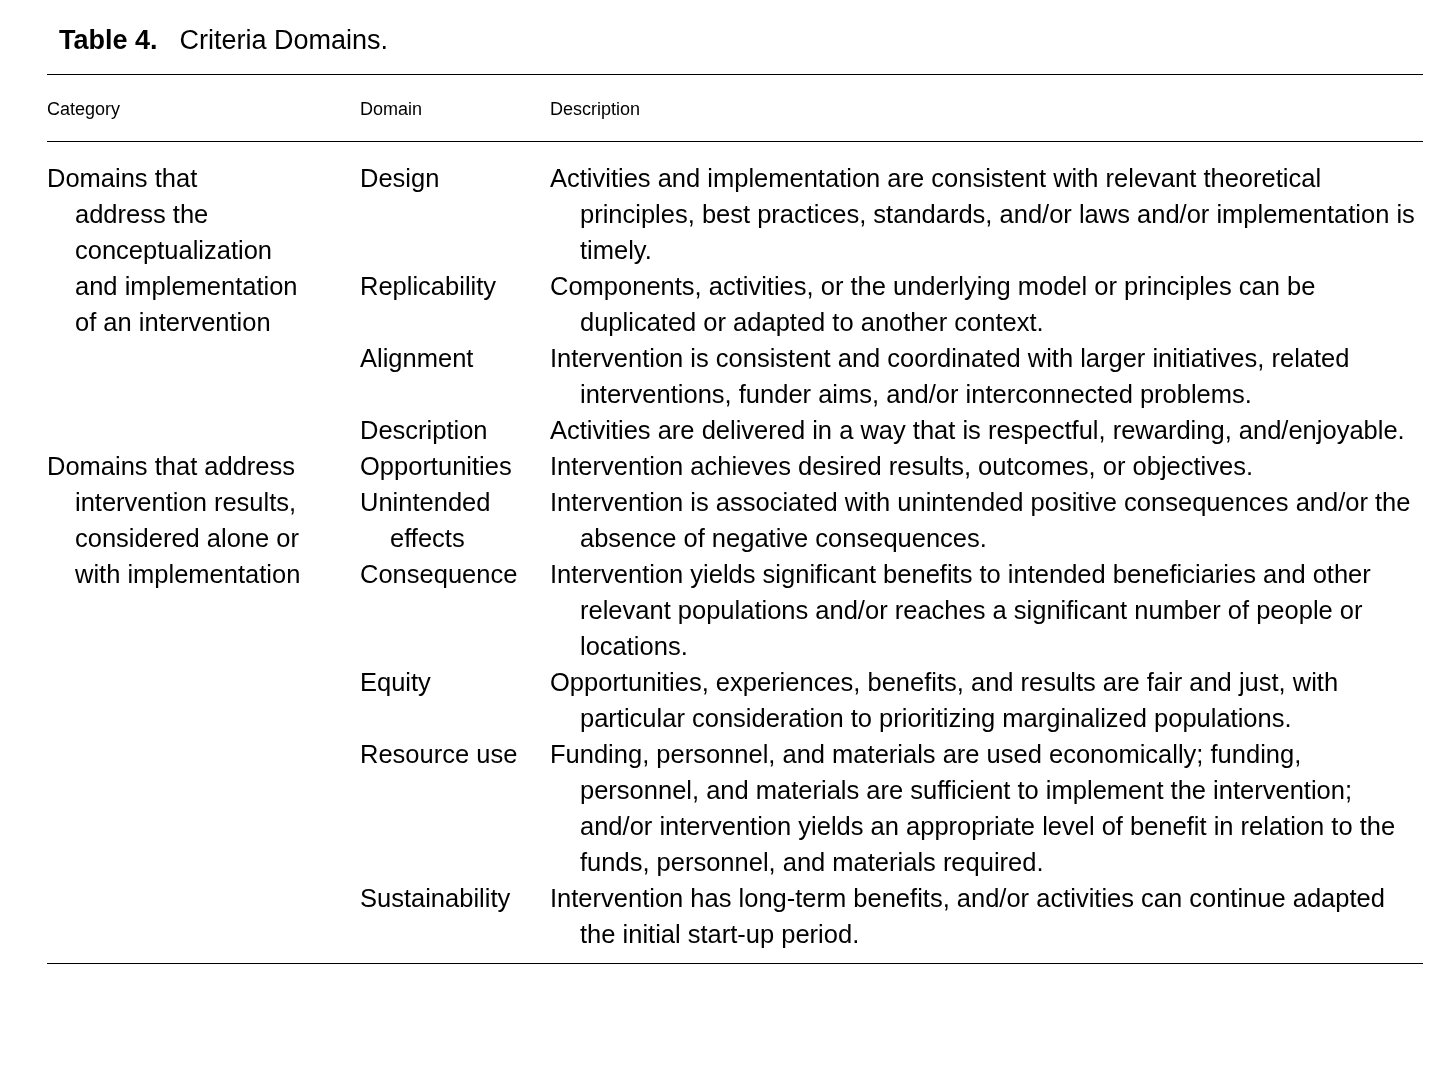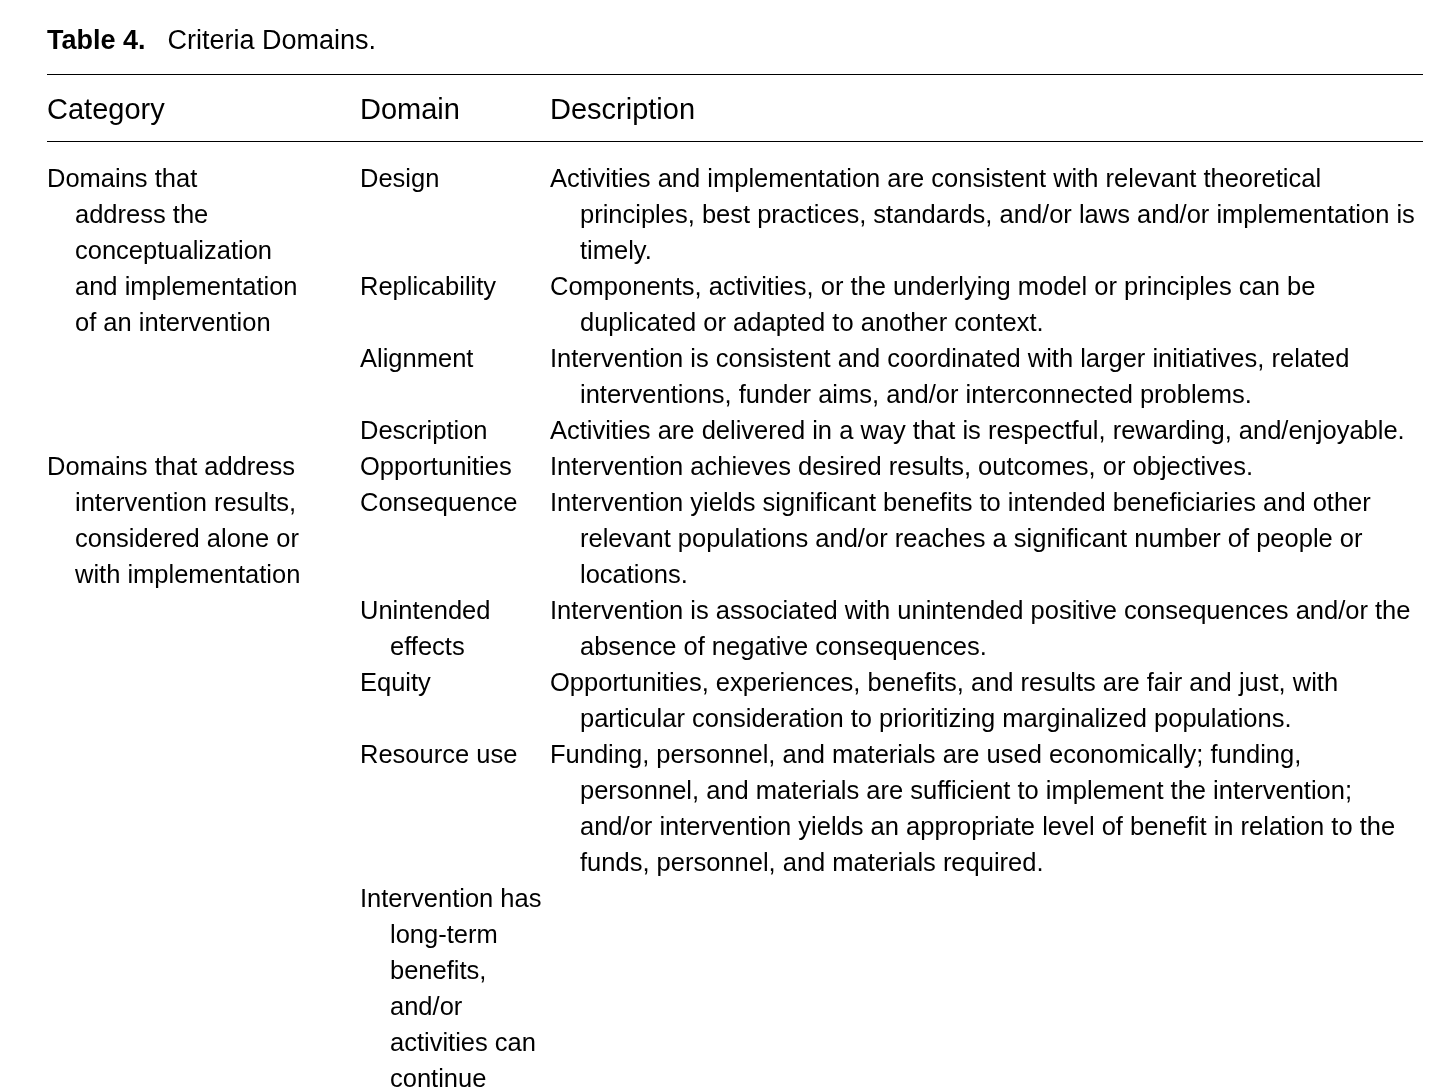--- a/index.html
+++ b/index.html
@@ -18,28 +18,29 @@
     width: 1376px;
     padding-top: 22px;
   }
   .title-row {
     font-size: 27px;
     margin-bottom: 16px;
   }
   .title-num {
     font-weight: 700;
     margin-right: 22px;
+    margin-left: 12px;
   }
   .head-row {
     display: grid;
     grid-template-columns: 313px 190px 1fr;
     border-top: 1.5px solid #000;
     border-bottom: 1.5px solid #000;
     padding: 16px 0 14px 0;
-    font-size: 29px;
+    font-size: 18px;
   }
   .tbody {
     padding: 18px 0 11px 0;
     border-bottom: 1.5px solid #000;
   }
   .group {
     display: grid;
     grid-template-columns: 313px 1fr;
   }
   .cell-category {
@@ -109,35 +110,36 @@
       <div class="cell-category">Domains that address
 intervention results,
 considered alone or
 with implementation</div>
       <div class="rows">
         <div class="row">
           <div class="cell-domain">Opportunities</div>
           <div class="cell-desc">Intervention achieves desired results, outcomes, or objectives.</div>
         </div>
         <div class="row">
+          <div class="cell-domain">Unintended effects</div>
+          <div class="cell-desc">Intervention is associated with unintended positive consequences and/or the absence of negative consequences.</div>
+        </div>
+        <div class="row">
           <div class="cell-domain">Consequence</div>
           <div class="cell-desc">Intervention yields significant benefits to intended beneficiaries and other relevant populations and/or reaches a significant number of people or locations.</div>
-        </div>
-        <div class="row">
-          <div class="cell-domain">Unintended effects</div>
-          <div class="cell-desc">Intervention is associated with unintended positive consequences and/or the absence of negative consequences.</div>
         </div>
         <div class="row">
           <div class="cell-domain">Equity</div>
           <div class="cell-desc">Opportunities, experiences, benefits, and results are fair and just, with particular consideration to prioritizing marginalized populations.</div>
         </div>
         <div class="row">
           <div class="cell-domain">Resource use</div>
           <div class="cell-desc">Funding, personnel, and materials are used economically; funding, personnel, and materials are sufficient to implement the intervention; and/or intervention yields an appropriate level of benefit in relation to the funds, personnel, and materials required.</div>
         </div>
         <div class="row">
+          <div class="cell-domain">Sustainability</div>
           <div class="cell-desc">Intervention has long-term benefits, and/or activities can continue adapted the initial start-up period.</div>
         </div>
       </div>
     </div>
 
   </div>
 </div>
 
 </body></html>

